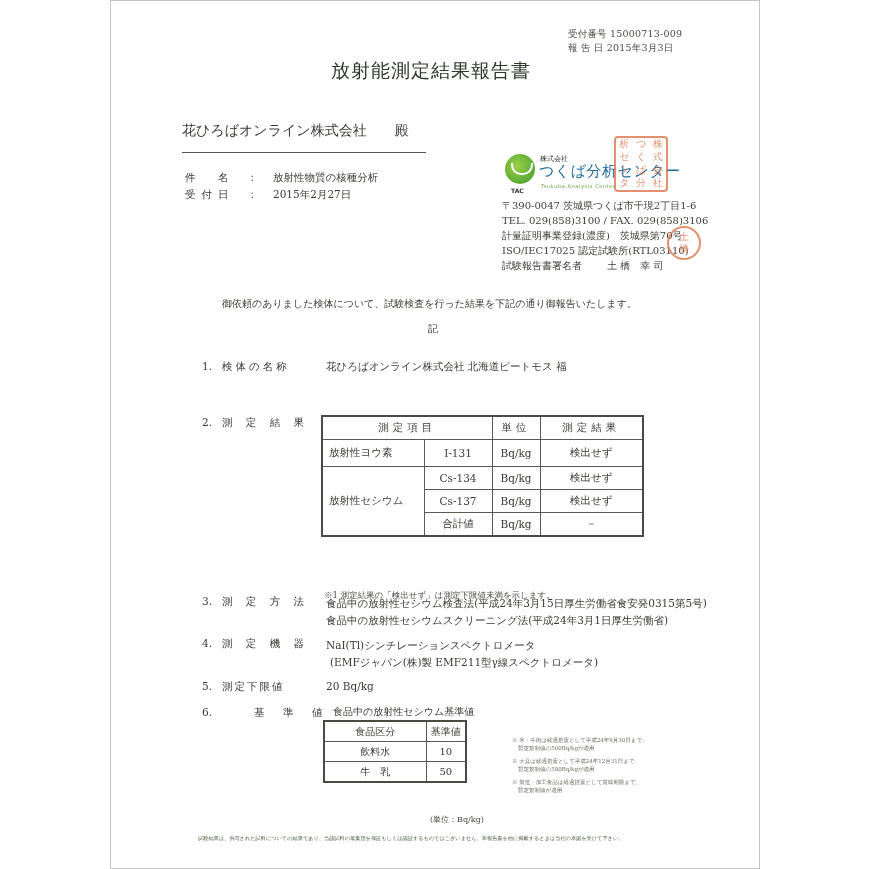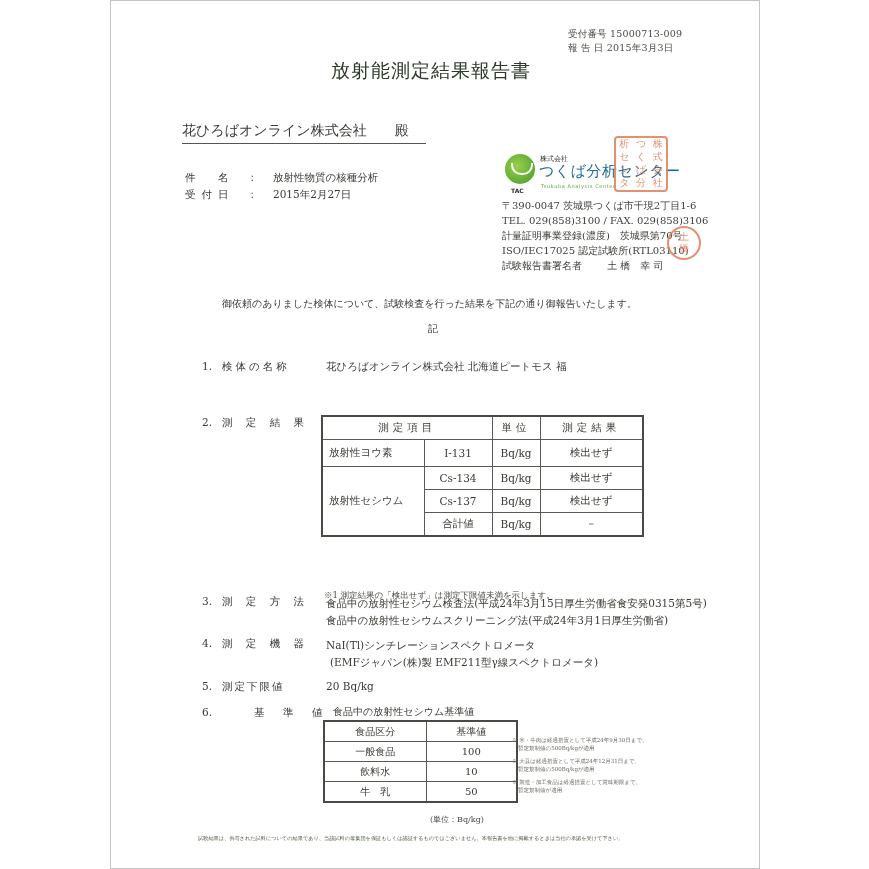--- a/index.html
+++ b/index.html
@@ -6,21 +6,21 @@
   body { width: 869px; height: 869px; position: relative; overflow: hidden;
          font-family: "DejaVu Serif", "Liberation Serif", serif; color: #3a3a34; }
   .page { position: absolute; left: 110px; top: 0; width: 648px; height: 867px;
           border: 1px solid #c4c4c4; background: #fff; }
   .abs { position: absolute; white-space: nowrap; }
   .small { font-size: 10px; }
   .body-text { font-size: 10.5px; }
   .meta-line { font-size: 9.5px; color: #4a4a44; letter-spacing: 0.2px; }
   .title { font-size: 19px; color: #2d3a2a; letter-spacing: 1px;
            font-family: "DejaVu Sans", "Liberation Sans", sans-serif; }
-  .addressee { font-size: 14px; color: #3a3a34; border-bottom: 1px solid #555; padding-bottom: 3px; }
+  .addressee { font-size: 14px; color: #3a3a34; border-bottom: 1px solid #555; padding-bottom: 12px; }
   .addressee .honorific { margin-left: 28px; }
   .kv-label { display: inline-block; width: 62px; letter-spacing: 6px; }
   .kv-colon { display: inline-block; width: 26px; }
   .company-block { font-size: 10px; color: #3d3d38; line-height: 15px; }
   .logo-mark { position: absolute; width: 30px; height: 30px; border-radius: 50%;
                background: radial-gradient(circle at 40% 40%, #9bd04a, #3e9a2a); }
   .logo-mark::after { content: ""; position: absolute; left: 6px; top: 9px; width: 18px; height: 10px;
                       border: 2px solid #fff; border-top: none; border-radius: 0 0 10px 10px; }
   .logo-small { font-size: 7px; color: #2b2b2b; font-family: "DejaVu Sans", sans-serif; }
   .logo-main { font-size: 15px; color: #1d6a9a; font-family: "DejaVu Sans", "Liberation Sans", sans-serif; letter-spacing: 0.5px; }
@@ -176,35 +176,31 @@
 <div class="abs body-text" style="left:202px; top:680px;">
   <span class="section-num">5.</span><span class="section-label" style="letter-spacing:2px;">測定下限値</span>
 </div>
 <div class="abs body-text" style="left:326px; top:680px;">20 Bq/kg</div>
 
 <div class="abs body-text" style="left:202px; top:706px;">
   <span class="section-num">6.</span><span class="section-label" style="letter-spacing:4px;margin-left:32px;">基　準　値</span>
 </div>
 <div class="abs" style="left:333px; top:705px; font-size:10px; color:#3a3a34;">食品中の放射性セシウム基準値</div>
 
-<table class="std" style="left:323px; top:720px; width:195px;">
+<table class="std" style="left:323px; top:720px; width:144px;">
   <colgroup>
       <col style="width:102px">
       <col>
     </colgroup>
   <tbody>
       <tr>
     <td>食品区分</td>
     <td>基準値</td>
   </tr>
   <tr>
-    <td>一般食品</td>
-    <td>100</td>
-  </tr>
-  <tr>
     <td>飲料水</td>
     <td>10</td>
   </tr>
   <tr>
     <td>牛　乳</td>
     <td>50</td>
   </tr>
 </tbody>
   </table>
 <div class="abs" style="left:430px; top:814px; font-size:8px; color:#4a4a44;">(単位：Bq/kg)</div>

